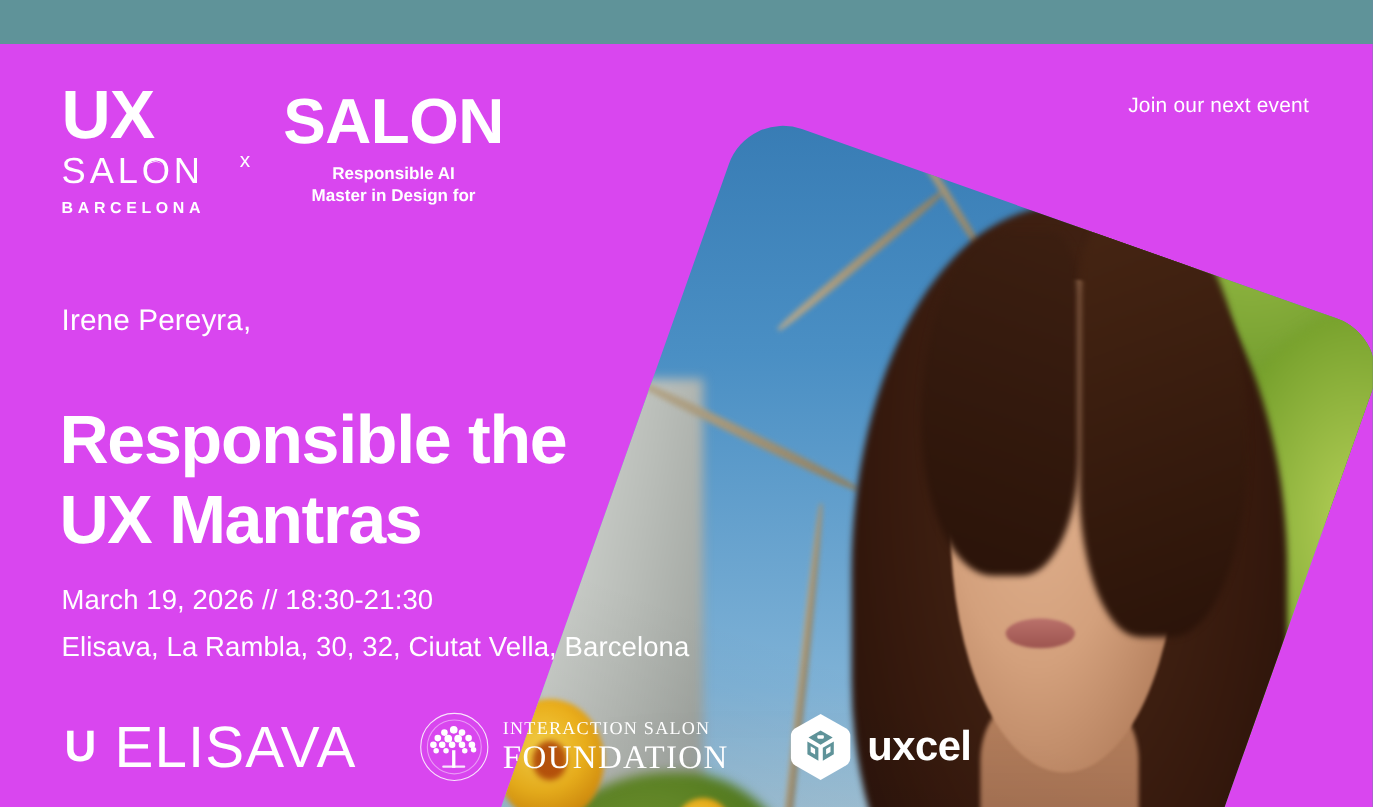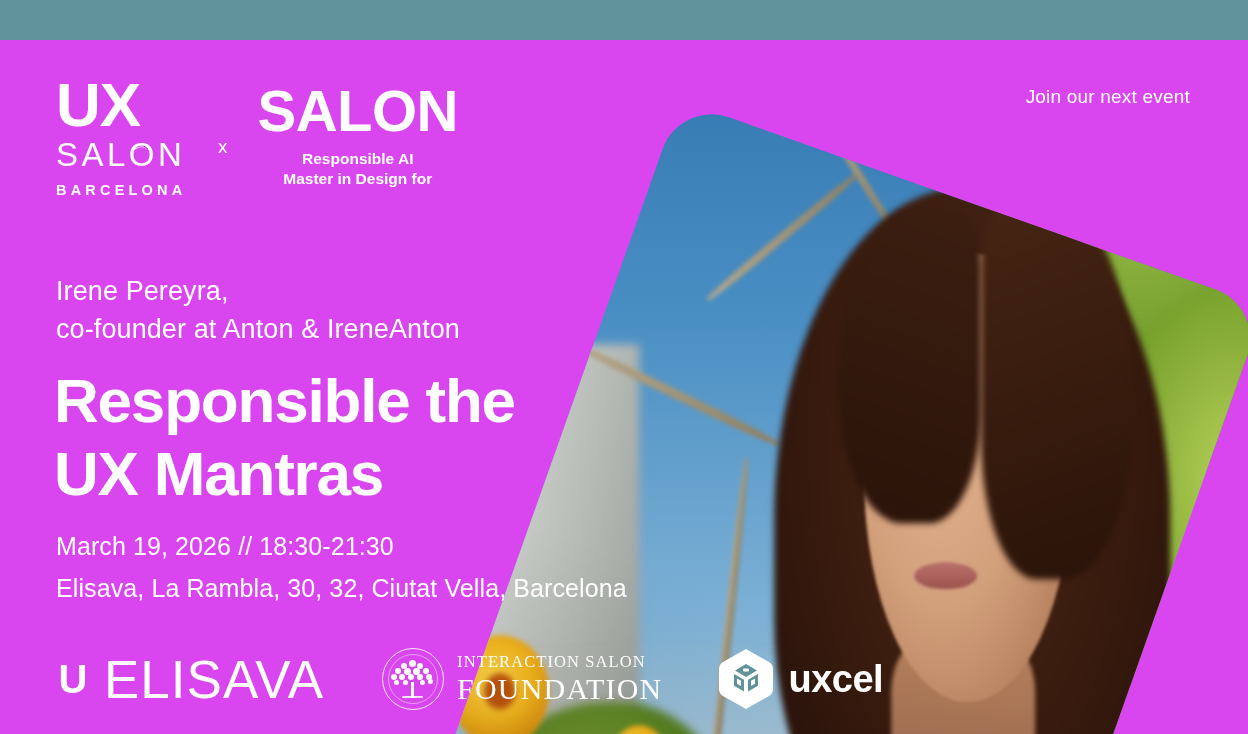--- a/index.html
+++ b/index.html
@@ -313,21 +313,20 @@
         <div>Responsible AI</div>
         <div>Master in Design for</div>
       </div>
     </div>
   </div>
 
   <div class="join">Join our next event</div>
 
   <div class="speaker">
     <div>Irene Pereyra,</div>
-    <div>co-founder at Anton &amp; IreneAnton</div>
   </div>
 
   <div class="headline">
     <div>Responsible the</div>
     <div>UX Mantras</div>
   </div>
 
   <div class="details">
     <div>March 19, 2026 // 18:30-21:30</div>
     <div>Elisava, La Rambla, 30, 32, Ciutat Vella, Barcelona</div>

